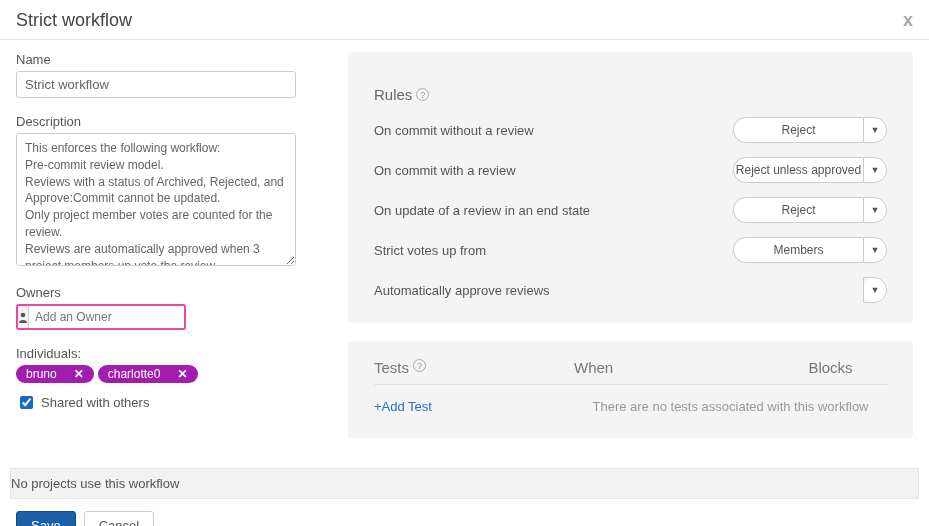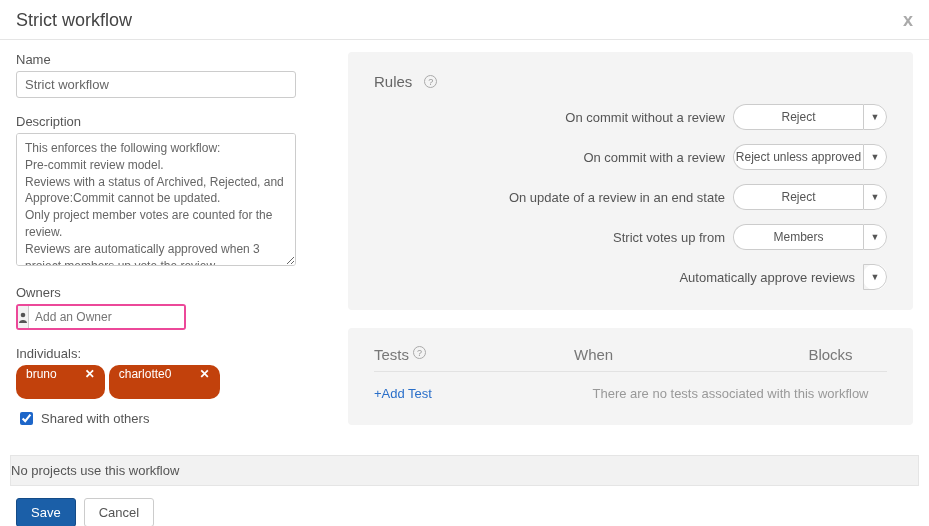--- a/index.html
+++ b/index.html
@@ -86,28 +86,28 @@
     flex: 1;
     border: none;
     padding: 4px 6px;
     font-size: 12px;
     outline: none;
     color: #888;
   }
   .subsection { margin-top: 16px; }
   .chip-row { margin-top: 4px; display: flex; gap: 4px; flex-wrap: wrap; }
   .chip {
-    background: #c2410c;
+    background: #a21caf;
     color: #fff;
     border-radius: 10px;
-    padding: 2px 6px 18px 10px;
+    padding: 2px 6px 2px 10px;
     font-size: 12px;
     display: inline-flex;
     align-items: center;
-    gap: 24px;
+    gap: 13px;
   }
   .chip .x {
     font-weight: 700;
     cursor: pointer;
     padding: 0 4px;
   }
   .check-row {
     margin-top: 10px;
     display: flex;
     align-items: center;
@@ -118,41 +118,41 @@
   .check-row input { accent-color: #1d66c9; }
   .panel {
     background: #f4f4f4;
     border-radius: 4px;
     padding: 18px 26px 20px 26px;
     margin-bottom: 18px;
   }
   .panel-title {
     font-size: 15px;
     color: #666;
-    margin: 3px 0 14px 0;
+    margin: 16px 0 14px 0;
     font-weight: 400;
     display: flex;
     align-items: center;
-    gap: 12px;
+    gap: 4px;
   }
   .help-icon {
     display: inline-flex;
     width: 13px;
     height: 13px;
     border: 1px solid #aaa;
     border-radius: 50%;
     align-items: center;
     justify-content: center;
     font-size: 9px;
     color: #999;
   }
   .rule-row {
     display: flex;
     align-items: center;
-    justify-content: flex-end;
+    justify-content: space-between;
     margin-bottom: 14px;
     gap: 8px;
   }
   .rule-row:last-child { margin-bottom: 0; }
   .rule-label { color: #555; font-size: 13px; }
   .dropdown {
     display: flex;
     align-items: stretch;
     background: #fff;
     border-radius: 14px;

